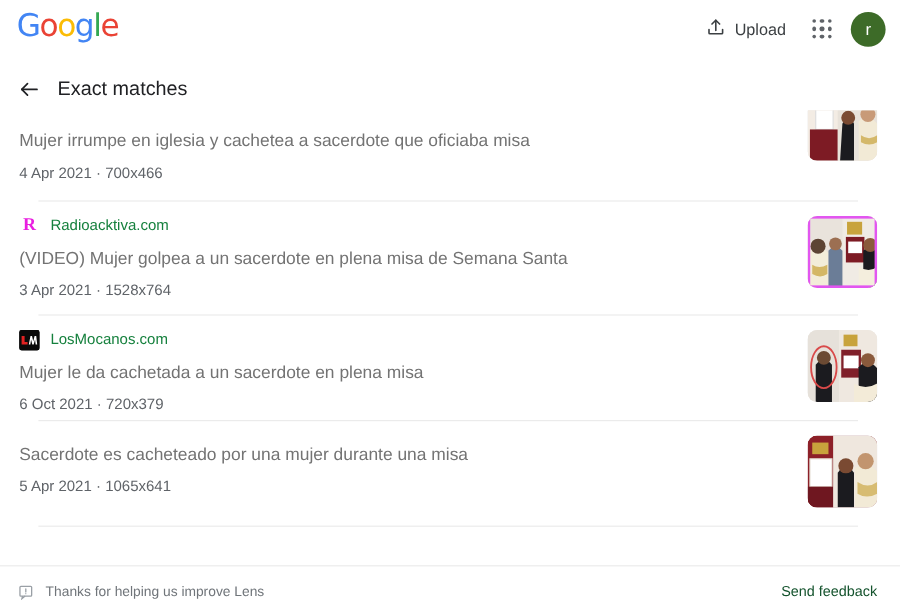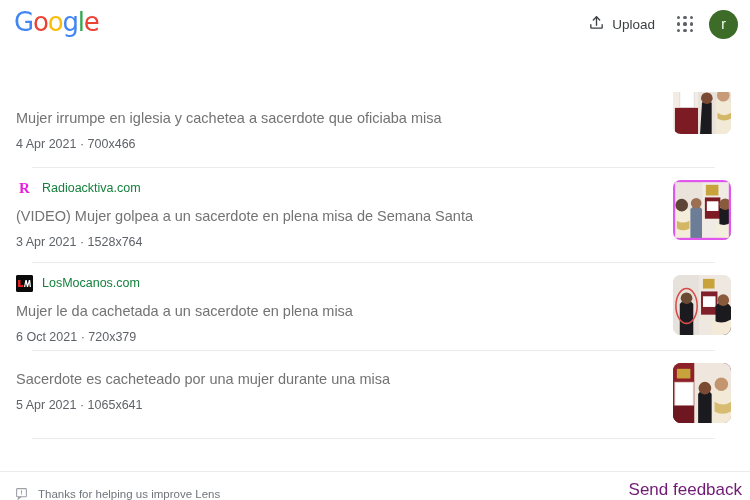--- a/index.html
+++ b/index.html
@@ -113,22 +113,22 @@
   .footer {
     position: absolute; left: 0; top: 472px; width: 750px; height: 28px;
     display: flex; align-items: flex-end;
   }
   .fb-icon { margin-left: 14px; width:14px; height:14px; display:flex;align-items:center;justify-content:center; }
   .fb-text {
     margin-left: 10px; font-size: 11.5px; color: #70757a;
     font-family: "Liberation Sans", sans-serif;
   }
   .send-feedback {
-    position: absolute; right: 8px;
-    font-size: 17px; color: #701a75; cursor: pointer;
+    position: absolute; right: 19px;
+    font-size: 12px; color: #14532d; cursor: pointer;
     font-family: "Liberation Sans", sans-serif;
   }
 </style>
 </head>
 <body>
 
 <div id="app">
 
   <div class="topbar">
     <div class="logo" id="logo"><span style="color: rgb(66, 133, 244);">G</span><span style="color: rgb(234, 67, 53);">o</span><span style="color: rgb(251, 188, 5);">o</span><span style="color: rgb(66, 133, 244);">g</span><span style="color: rgb(52, 168, 83);">l</span><span style="color: rgb(234, 67, 53);">e</span></div>
@@ -151,20 +151,29 @@
           <i></i>
           <i></i>
           <i></i>
           <i></i>
           <i></i>
       </div>
       <div class="avatar">r</div>
     </div>
   </div>
 
+  <div class="subheader">
+    <button class="back-btn">
+      <svg width="19" height="19" viewBox="0 0 24 24" fill="none" stroke="#202124" stroke-width="1.8" stroke-linecap="round" stroke-linejoin="round">
+        <path d="M20 12H4"></path>
+          <path d="M10 6l-6 6 6 6"></path>
+      </svg>
+    </button>
+    <div class="subtitle">Exact matches</div>
+  </div>
 
   <div class="results" id="results">
       <div class="row">
       <div class="row-inner" style="padding-top:16px;padding-bottom:14px;min-height:76px;">
 
         <div class="title" style="margin-top:0px;max-width:630px">Mujer irrumpe en iglesia y cachetea a sacerdote que oficiaba misa</div>
         <div class="meta" style="margin-top:9px">
           <span>4 Apr 2021</span>
           <span>·</span>
           <span>700x466</span>

